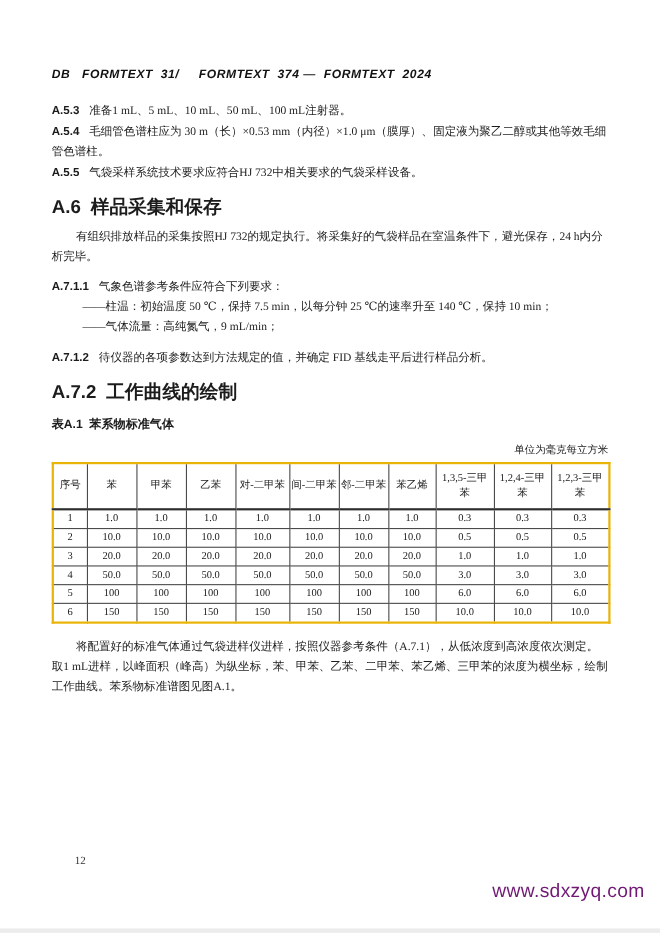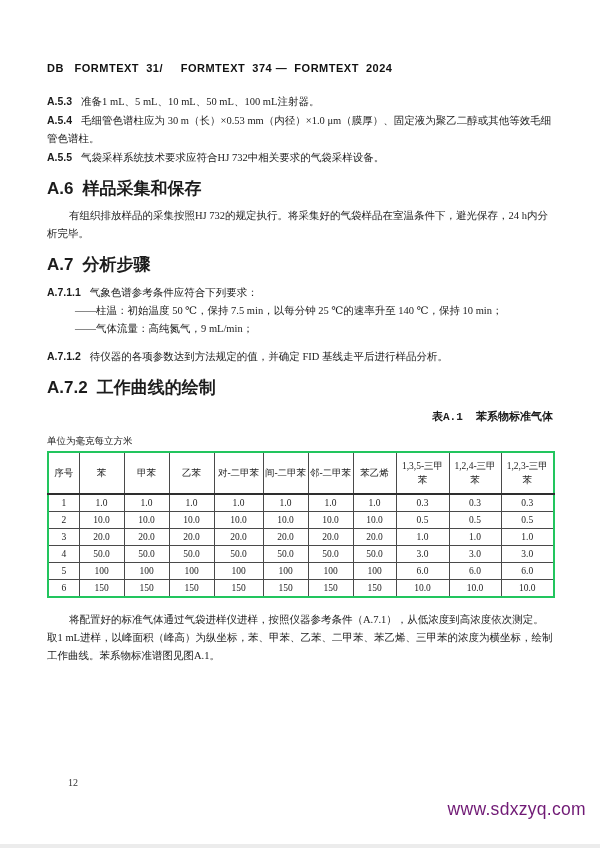--- a/index.html
+++ b/index.html
@@ -5,45 +5,45 @@
   html,body{margin:0;padding:0;}
   body{
     width:600px;height:848px;background:#ffffff;position:relative;overflow:hidden;
     font-family:"Liberation Serif","DejaVu Serif",serif;color:#1c1c1c;
     -webkit-font-smoothing:antialiased;
   }
   .page{position:absolute;left:47px;top:62px;width:506px;}
   .doc-header{
     font-family:"Liberation Sans","DejaVu Sans",sans-serif;
     font-weight:700;font-size:11px;letter-spacing:.5px;white-space:pre;
-    margin:0 0 18px 0;color:#111;
+    margin:0 0 18px 0;color:#111;font-style:italic;
   }
   p{margin:0;font-size:10.5px;line-height:18px;}
   .clause{margin:0;}
   .clause-num{
     font-family:"Liberation Sans","DejaVu Sans",sans-serif;
     font-weight:700;margin-right:9px;white-space:nowrap;
   }
   .heading{
     font-family:"Liberation Sans","DejaVu Sans",sans-serif;
     font-weight:700;font-size:17px;line-height:18px;margin:0;
   }
   .h-gap-lg{margin-top:13px;}
   .h-gap-md{margin-top:9px;}
   .indent{text-indent:22px;}
   .dash-list{margin:0;padding-left:28px;list-style:none;}
   .dash-list li{font-size:10.5px;line-height:18px;}
   .table-title{
-    text-align:right;font-weight:700;font-size:11px;line-height:18px;
-    font-family:Liberation Mono, monospace;
+    text-align:left;font-weight:700;font-size:11px;line-height:18px;
+    font-family:Liberation Sans, sans-serif;
     margin-top:11px;white-space:pre;
   }
-  .unit-note{font-size:9.5px;line-height:14px;margin-top:8px;margin-bottom:3px;}
+  .unit-note{text-align:right;font-size:9.5px;line-height:14px;margin-top:8px;margin-bottom:3px;}
   table{border-collapse:collapse;width:506px;table-layout:fixed;
-    font-size:9.5px;border:2px solid #22c55e;}
+    font-size:9.5px;border:2px solid #eab308;}
   th,td{border:1px solid #4a4a4a;text-align:center;vertical-align:middle;
     padding:0 1px;font-weight:400;}
   thead th{height:40px;line-height:14px;border-bottom:2px solid #2e2e2e;}
   tbody td{height:16px;line-height:16px;}
   .footer-pagenum{
     position:absolute;left:68px;top:777px;font-size:10px;color:#333;
     font-family:"Liberation Serif","DejaVu Serif",serif;
   }
   .watermark{
     position:absolute;right:14px;top:799px;font-size:17.5px;color:#701a75;
@@ -61,21 +61,20 @@
   <p class="clause"><span class="clause-num">A.5.3</span><span>准备1 mL、5 mL、10 mL、50 mL、100 mL注射器。</span></p>
 
   <p class="clause"><span class="clause-num">A.5.4</span><span>毛细管色谱柱应为 30 m（长）×0.53 mm（内径）×1.0 μm（膜厚）、固定液为聚乙二醇或其他等效毛细管色谱柱。</span></p>
 
   <p class="clause"><span class="clause-num">A.5.5</span><span>气袋采样系统技术要求应符合HJ 732中相关要求的气袋采样设备。</span></p>
 
   <p class="heading h-gap-lg"><span class="clause-num">A.6</span><span>样品采集和保存</span></p>
 
   <p class="indent h-gap-md">有组织排放样品的采集按照HJ 732的规定执行。将采集好的气袋样品在室温条件下，避光保存，24 h内分析完毕。</p>
 
-  <p class="heading h-gap-lg"><span class="clause-num">A.7</span><span>分析步骤</span></p>
 
 
   <p class="clause h-gap-md"><span class="clause-num">A.7.1.1</span><span>气象色谱参考条件应符合下列要求：</span></p>
 
   <ul class="dash-list">
     <li>——柱温：初始温度 50 ℃，保持 7.5 min，以每分钟 25 ℃的速率升至 140 ℃，保持 10 min；</li>
     <li>——气体流量：高纯氮气，9 mL/min；</li>
   </ul>
 
   <p class="clause h-gap-md"><span class="clause-num">A.7.1.2</span><span>待仪器的各项参数达到方法规定的值，并确定 FID 基线走平后进行样品分析。</span></p>

